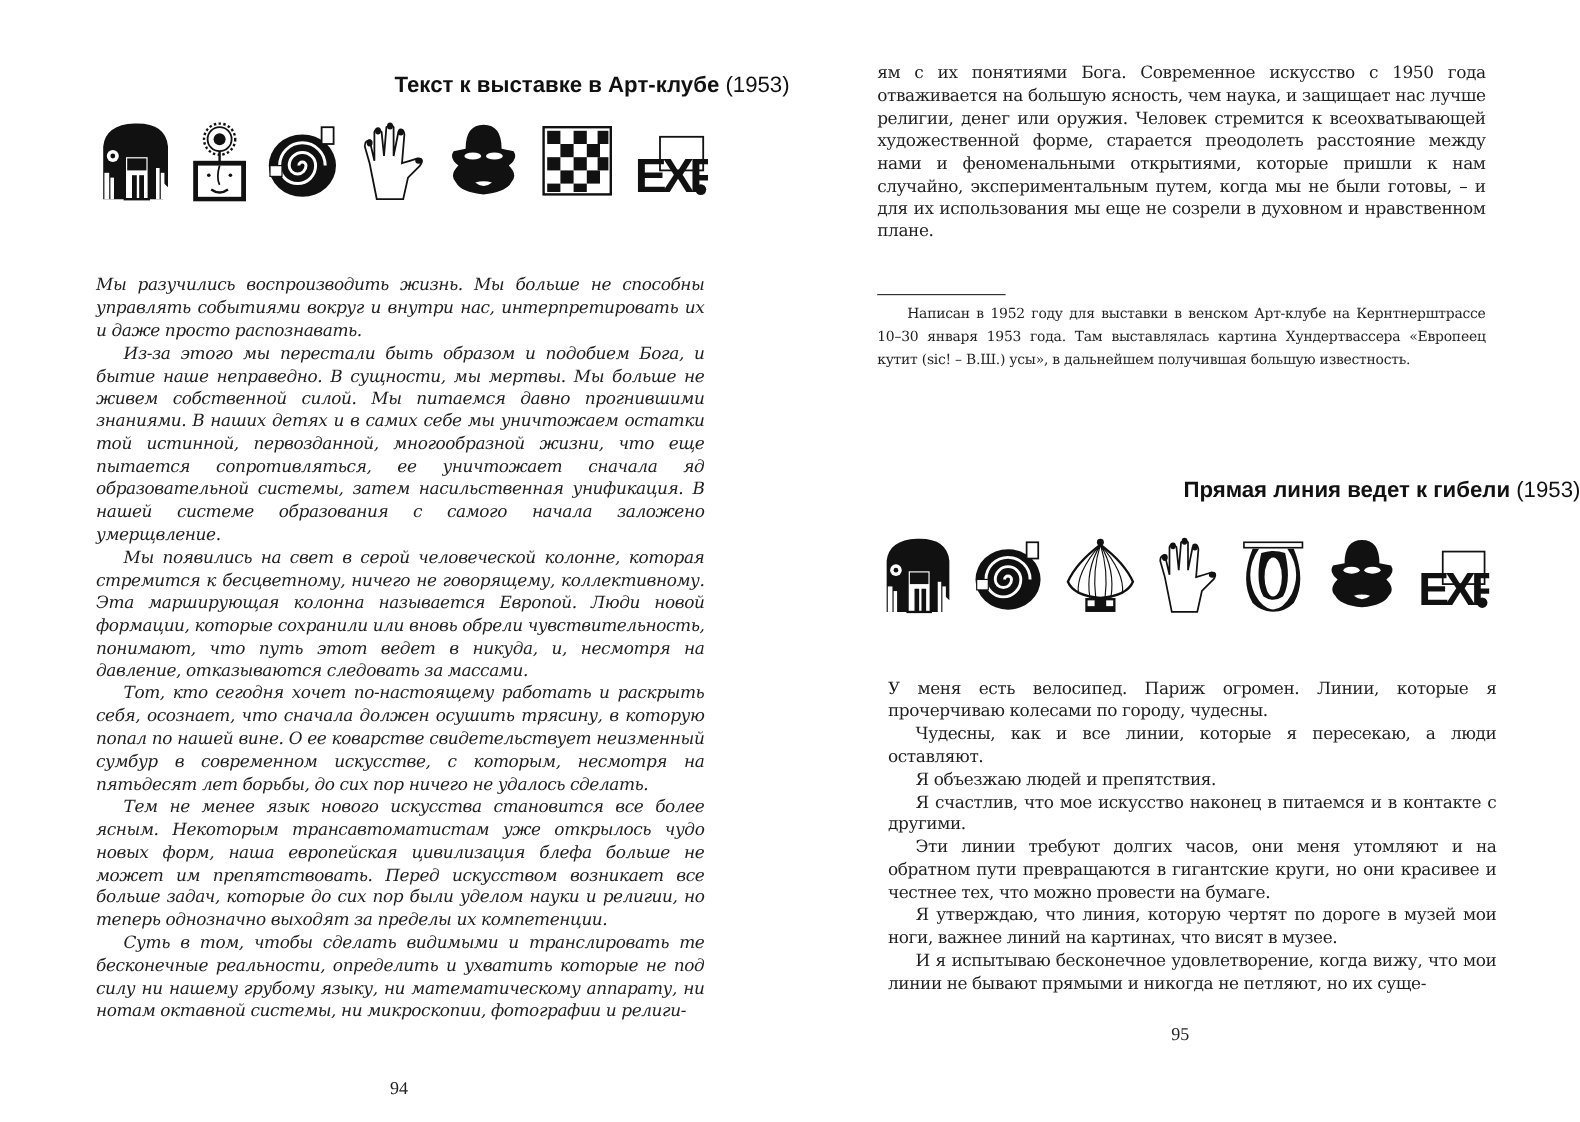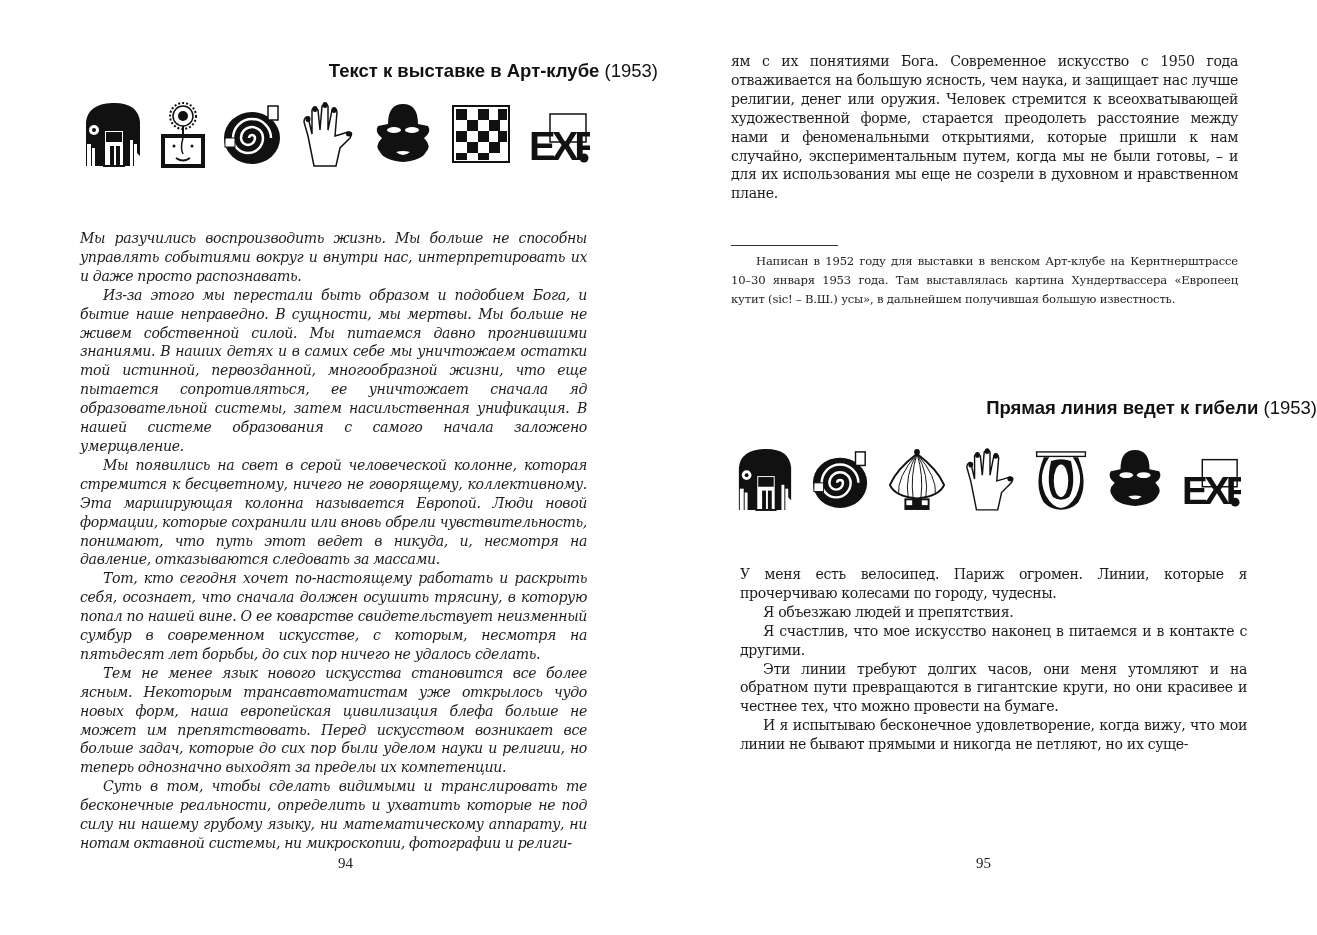--- a/index.html
+++ b/index.html
@@ -119,21 +119,21 @@
 
   <div class="body-text" style="left:80px; top:229px; width:507px;font-style:italic;">
     <p class="first">Мы разучились воспроизводить жизнь. Мы больше не способны управлять событиями вокруг и внутри нас, интерпретировать их и даже просто распознавать.</p>
     <p>Из-за этого мы перестали быть образом и подобием Бога, и бытие наше неправедно. В сущности, мы мертвы. Мы больше не живем собственной силой. Мы питаемся давно прогнившими знаниями. В наших детях и в самих себе мы уничтожаем остатки той истинной, первозданной, многообразной жизни, что еще пытается сопротивляться, ее уничтожает сначала яд образовательной системы, затем насильственная унификация. В нашей системе образования с самого начала заложено умерщвление.</p>
     <p>Мы появились на свет в серой человеческой колонне, которая стремится к бесцветному, ничего не говорящему, коллективному. Эта марширующая колонна называется Европой. Люди новой формации, которые сохранили или вновь обрели чувствительность, понимают, что путь этот ведет в никуда, и, несмотря на давление, отказываются следовать за массами.</p>
     <p>Тот, кто сегодня хочет по-настоящему работать и раскрыть себя, осознает, что сначала должен осушить трясину, в которую попал по нашей вине. О ее коварстве свидетельствует неизменный сумбур в современном искусстве, с которым, несмотря на пятьдесят лет борьбы, до сих пор ничего не удалось сделать.</p>
     <p>Тем не менее язык нового искусства становится все более ясным. Некоторым трансавтоматистам уже открылось чудо новых форм, наша европейская цивилизация блефа больше не может им препятствовать. Перед искусством возникает все больше задач, которые до сих пор были уделом науки и религии, но теперь однозначно выходят за пределы их компетенции.</p>
     <p>Суть в том, чтобы сделать видимыми и транслировать те бесконечные реальности, определить и ухватить которые не под силу ни нашему грубому языку, ни математическому аппарату, ни нотам октавной системы, ни микроскопии, фотографии и религи-</p>
   </div>
 
-  <div class="pagenum" style="left:338px;">94</div>
+  <div class="pagenum" style="left:325px;margin-top:45px;">94</div>
 </div>
 
 <div class="page page-right">
   <div class="body-text" style="left:73px; top:52px; width:507px;">
     <p class="first">ям с их понятиями Бога. Современное искусство с 1950 года отваживается на большую ясность, чем наука, и защищает нас лучше религии, денег или оружия. Человек стремится к всеохватывающей художественной форме, старается преодолеть расстояние между нами и феноменальными открытиями, которые пришли к нам случайно, экспериментальным путем, когда мы не были готовы, – и для их использования мы еще не созрели в духовном и нравственном плане.</p>
   </div>
 
   <div class="foot-rule" style="left:73px; top:245px; width:107px;"></div>
   <div class="footnote" style="left:73px; top:252px; width:507px;">
     <p>Написан в 1952 году для выставки в венском Арт-клубе на Кернтнерштрассе 10–30 января 1953 года. Там выставлялась картина Хундертвассера «Европеец кутит (sic! – В.Ш.) усы», в дальнейшем получившая большую известность.</p>
@@ -201,20 +201,22 @@
 
     <svg width="60" height="66" viewBox="0 0 62 68">
       <rect x="22" y="14" width="36" height="28" fill="#fff" stroke="#111" stroke-width="1.5"></rect>
       <text x="1" y="60" font-family="Liberation Sans, sans-serif" font-weight="bold" font-size="40" fill="#111" letter-spacing="-4">EXP</text>
       <circle cx="56" cy="58" r="4.5" fill="#111"></circle>
     </svg>
   </div>
 
   <div class="body-text" style="left:82px; top:565px; width:507px;">
     <p class="first">У меня есть велосипед. Париж огромен. Линии, которые я прочерчиваю колесами по городу, чудесны.</p>
+    <p>Чудесны, как и все линии, которые я пересекаю, а люди оставляют.</p>
     <p>Я объезжаю людей и препятствия.</p>
     <p>Я счастлив, что мое искусство наконец в питаемся и в контакте с другими.</p>
     <p>Эти линии требуют долгих часов, они меня утомляют и на обратном пути превращаются в гигантские круги, но они красивее и честнее тех, что можно провести на бумаге.</p>
+    <p>Я утверждаю, что линия, которую чертят по дороге в музей мои ноги, важнее линий на картинах, что висят в музее.</p>
     <p>И я испытываю бесконечное удовлетворение, когда вижу, что мои линии не бывают прямыми и никогда не петляют, но их суще-</p>
   </div>
 
   <div class="pagenum" style="left:318px;">95</div>
 </div>
 
 </body></html>

